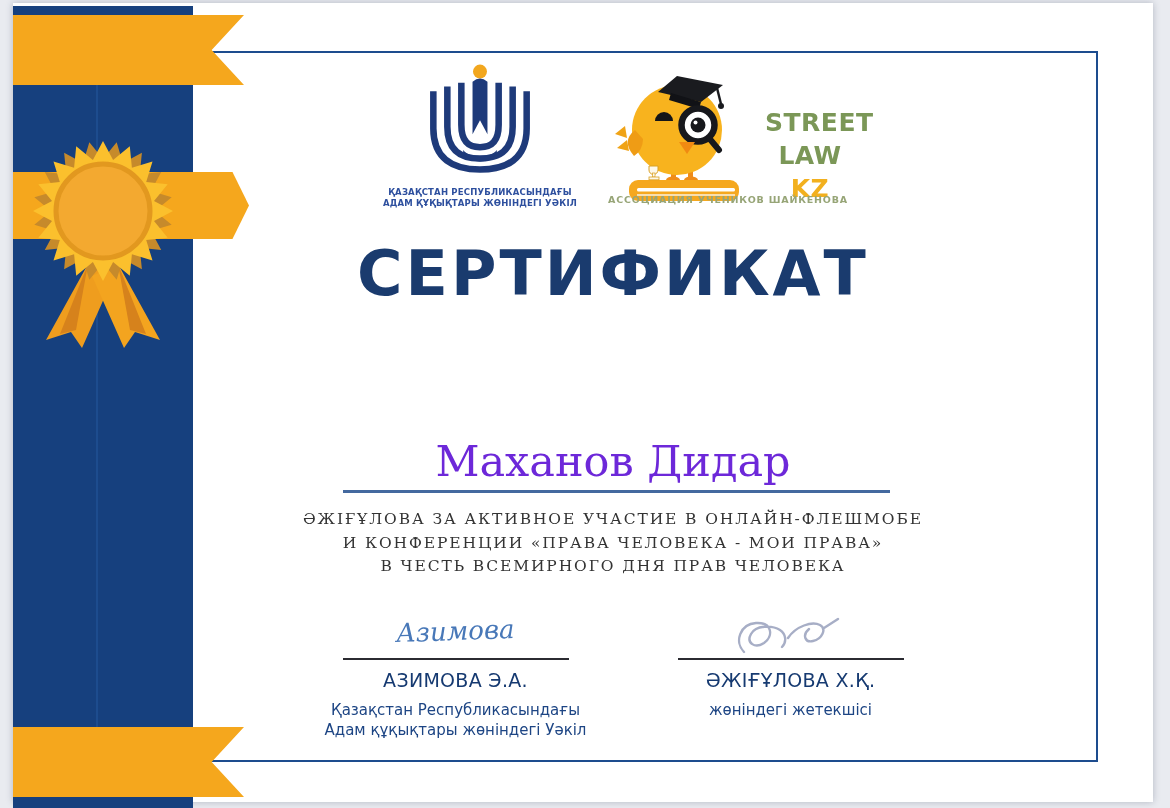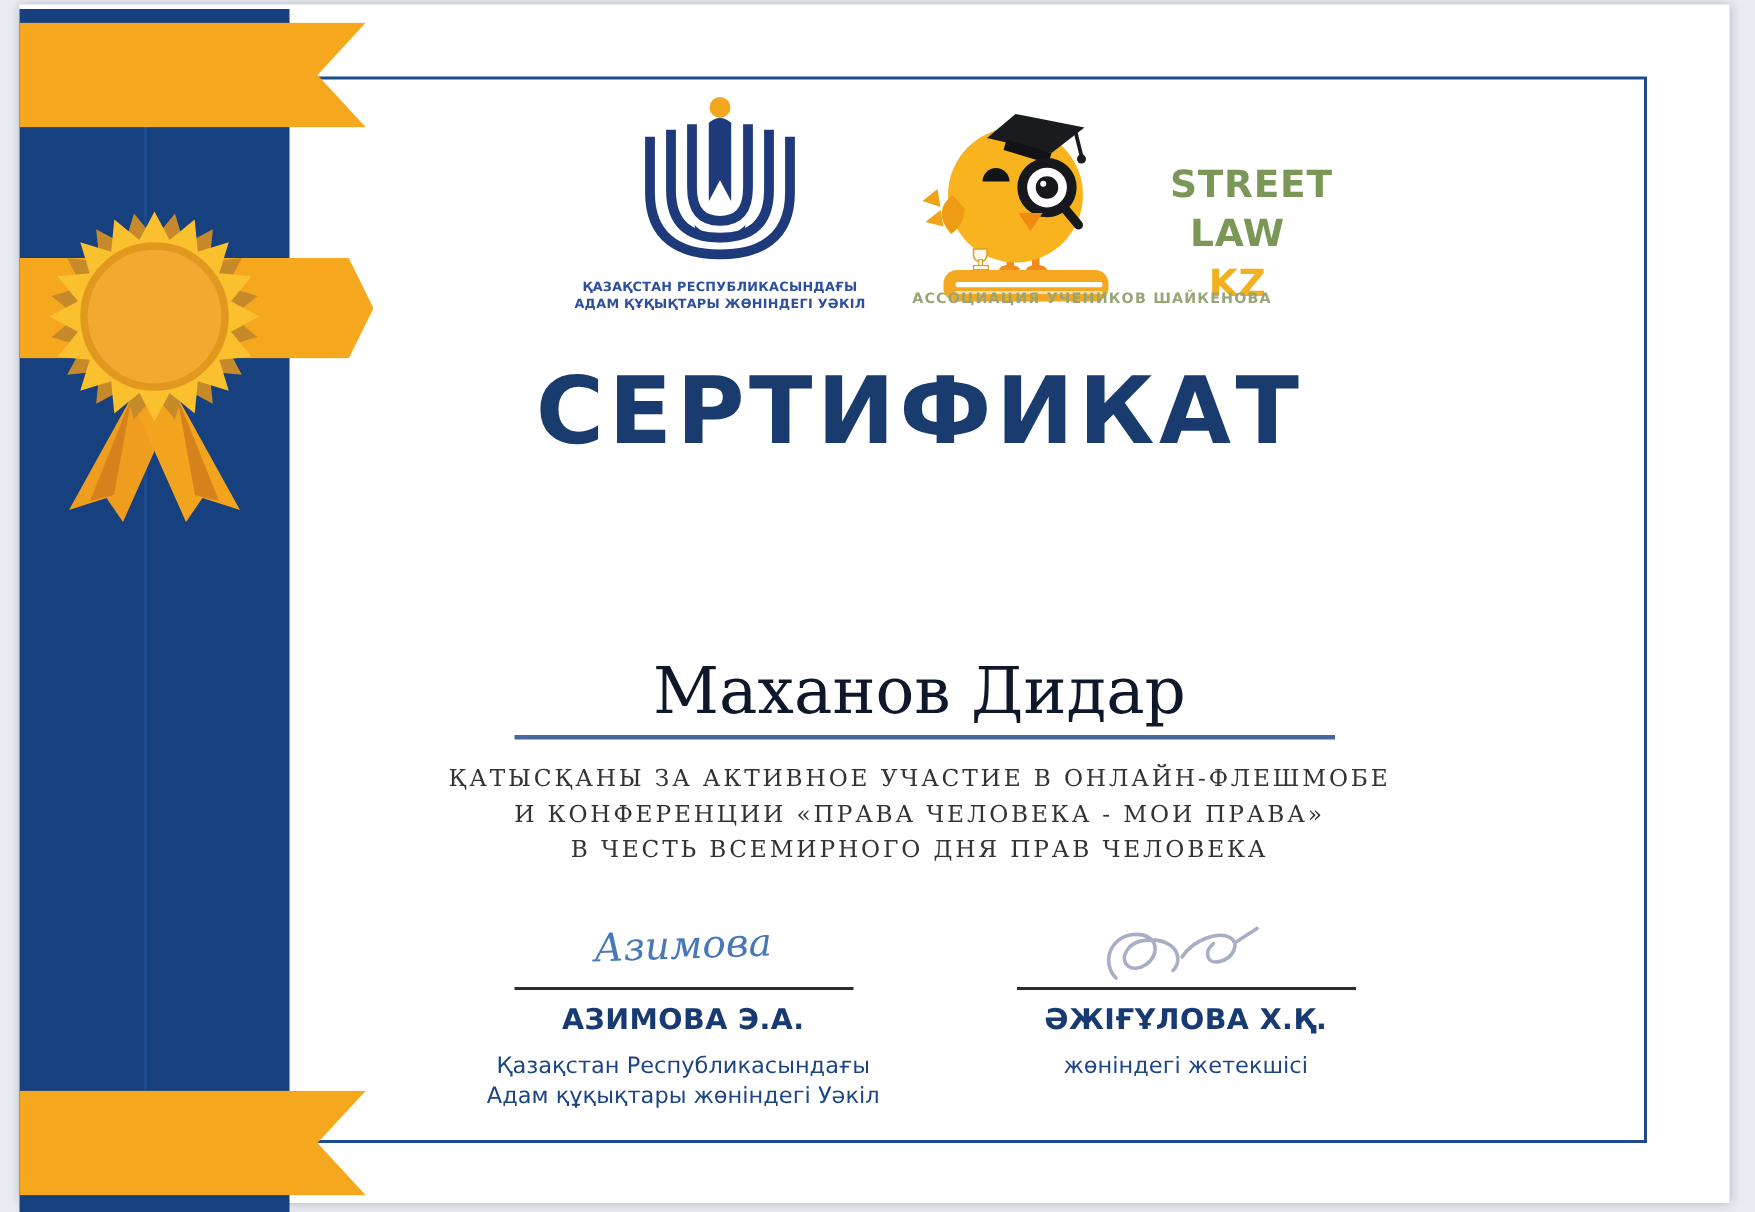--- a/index.html
+++ b/index.html
@@ -18,51 +18,51 @@
   .medal{position:absolute;left:26px;top:134px;}
   .content{position:absolute;left:193px;top:0;width:840px;height:808px;}
 
   
   .omb{position:absolute;left:187px;top:62px;width:200px;text-align:center;}
   .omb svg{display:block;margin:0 auto;}
   .omb-cap{margin-top:5px;font-size:8.5px;font-weight:bold;color:#2D4F9E;
            line-height:11px;letter-spacing:.2px;}
   .slk{position:absolute;left:420px;top:66px;width:230px;height:150px;}
   .slk .mascot{position:absolute;left:0;top:2px;}
-  .slk-text{position:absolute;left:167px;top:40px;width:90px;text-align:center;
+  .slk-text{position:absolute;left:152px;top:40px;width:90px;text-align:center;
             font-weight:bold;font-size:25px;line-height:33px;color:#7B9757;letter-spacing:.5px;}
   .slk-kz{color:#F2B01E;}
   .slk-cap{position:absolute;left:-15px;top:128px;width:260px;text-align:center;
            font-size:9.5px;font-weight:bold;color:#97A577;letter-spacing:.8px;}
 
   
   .title{position:absolute;top:234px;left:0;width:100%;text-align:center;
          font-weight:bold;font-size:62px;line-height:80px;letter-spacing:3px;color:#1A3B6E;}
   .intro{position:absolute;top:330px;left:0;width:100%;text-align:center;
          font-family:"DejaVu Serif","Liberation Serif",serif;font-size:16.5px;
          line-height:25px;letter-spacing:2.2px;color:#333333;}
   .name{position:absolute;top:436px;left:0;width:100%;text-align:center;
-        font-family:"DejaVu Serif","Liberation Serif",serif;font-size:43px;color:#0f172a;}
+        font-family:"DejaVu Serif","Liberation Serif",serif;font-size:43px;color:#6d28d9;}
   .name-line{position:absolute;top:490px;left:150px;width:547px;height:3px;background:#44699F;}
   .body{position:absolute;top:508px;left:0;width:100%;text-align:center;
         font-family:"DejaVu Serif","Liberation Serif",serif;font-size:15.5px;
         line-height:23.5px;letter-spacing:1.9px;color:#333333;}
   .date{position:absolute;top:592px;left:0;width:100%;text-align:center;
         font-family:"DejaVu Serif","Liberation Serif",serif;font-size:15.5px;
         letter-spacing:1.5px;color:#2b2b2b;}
 
   
   .sig{position:absolute;top:616px;width:365px;text-align:center;}
   .sig-left{left:80px;}
   .sig-right{left:415px;}
   .script{height:42px;font-family:"DejaVu Serif","Liberation Serif",serif;
           font-style:italic;font-size:26px;color:#4878B8;transform:rotate(-2deg);}
   .scribble{height:42px;}
   .sigline{width:226px;margin:0 auto;border-top:2.5px solid #2B2B31;}
-  .signame{margin-top:9px;font-weight:bold;font-size:19px;color:#163A71;letter-spacing:.3px;}
+  .signame{margin-top:9px;font-weight:normal;font-size:19px;color:#163A71;letter-spacing:.3px;}
   .sigcap{margin-top:10px;font-size:15px;line-height:19.5px;color:#1D4584;}
 </style>
 </head>
 <body>
 
 <div class="stage">
   <div class="page"></div>
   <div class="band"></div>
   <div class="frame"></div>
   <div class="ribbon notch r-top"></div>
@@ -133,21 +133,21 @@
       <div class="slk-cap">АССОЦИАЦИЯ УЧЕНИКОВ ШАЙКЕНОВА</div>
     </div>
 
     <div class="title">СЕРТИФИКАТ</div>
 
 
     <div class="name">Маханов Дидар</div>
     <div class="name-line"></div>
 
     <div class="body">
-      <div>ҚАТЫСҚАНЫ ЗА АКТИВНОЕ УЧАСТИЕ В ОНЛАЙН-ФЛЕШМОБЕ</div>
+      <div>ӘЖІҒҰЛОВА ЗА АКТИВНОЕ УЧАСТИЕ В ОНЛАЙН-ФЛЕШМОБЕ</div>
       <div>И КОНФЕРЕНЦИИ «ПРАВА ЧЕЛОВЕКА - МОИ ПРАВА»</div>
       <div>В ЧЕСТЬ ВСЕМИРНОГО ДНЯ ПРАВ ЧЕЛОВЕКА</div>
     </div>
 
 
     <div class="sig sig-left">
       <div class="script">Азимова</div>
       <div class="sigline"></div>
       <div class="signame">АЗИМОВА Э.А.</div>
       <div class="sigcap">

